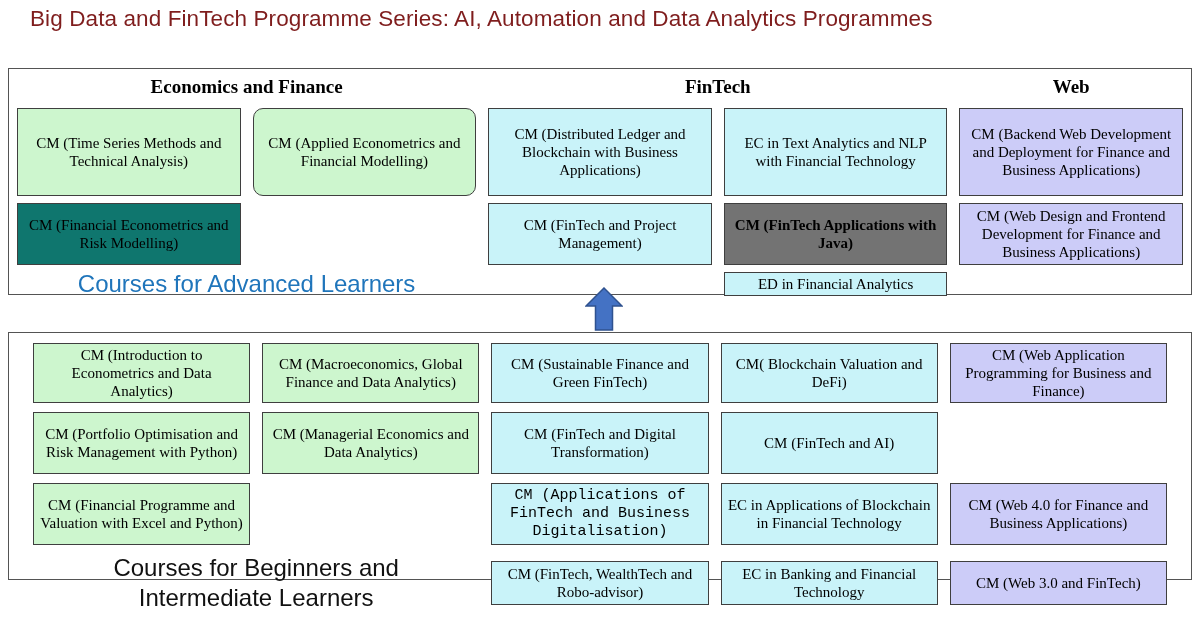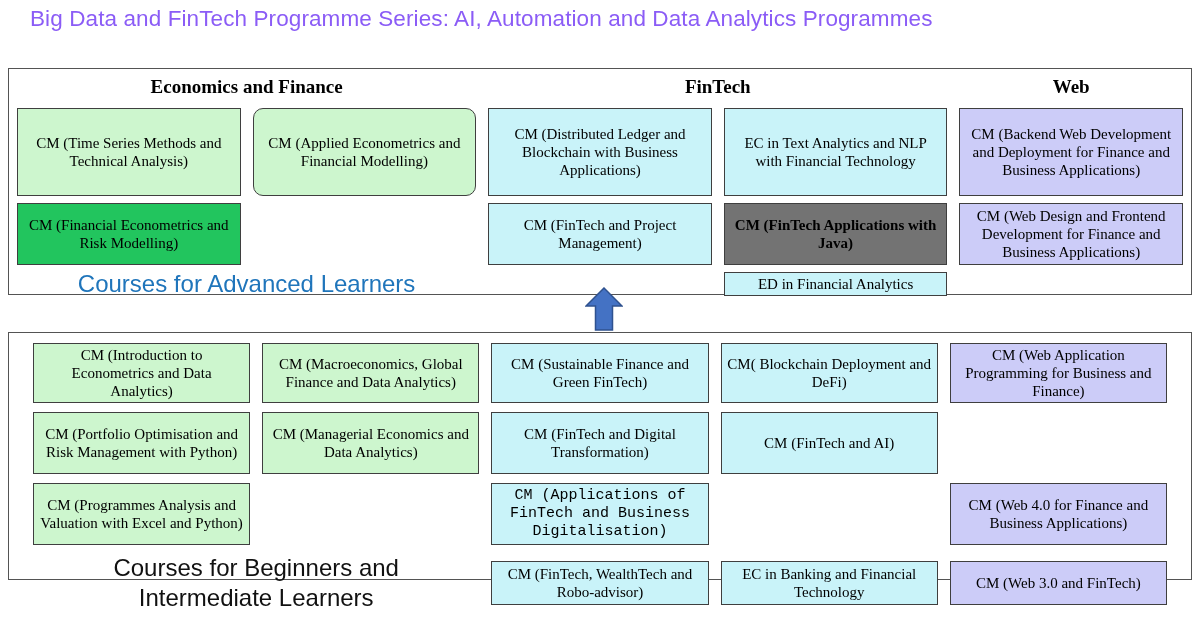--- a/index.html
+++ b/index.html
@@ -2,21 +2,21 @@
 <html><head>
 <meta charset="utf-8">
 <style>
   html, body { margin: 0; padding: 0; background: #ffffff; }
   body {
     width: 1200px; height: 620px; position: relative; overflow: hidden;
     font-family: "Liberation Sans", sans-serif;
   }
   .page-title {
     position: absolute; left: 30px; top: 6px;
-    font-size: 22.5px; color: #8b5cf6; letter-spacing: 0.1px;
+    font-size: 22.5px; color: #7f1d1d; letter-spacing: 0.1px;
     white-space: nowrap;
   }
   .panel {
     position: absolute; left: 8px; width: 1184px;
     border: 1.5px solid #545454; box-sizing: border-box; background: #ffffff;
   }
   .panel-top    { top: 68px;  height: 227px; padding: 4px 8px; }
   .panel-bottom { top: 332px; height: 248px; padding: 10px 24px; }
   .grid { display: grid; grid-template-columns: repeat(5, 1fr); column-gap: 12px; height: 100%; }
   .grid-top    { grid-template-rows: 28px 88px 62px 24px; row-gap: 7px; }
@@ -62,49 +62,50 @@
     <div class="col-header hdr-econ">Economics and Finance</div>
     <div class="col-header hdr-fin">FinTech</div>
     <div class="col-header hdr-web">Web</div>
 
     <div class="box c1 tr2" style="background: rgb(205, 246, 206);">CM (Time Series Methods and Technical Analysis)</div>
     <div class="box c2 tr2" style="background: rgb(205, 246, 206); border-radius: 10px;">CM (Applied Econometrics and Financial Modelling)</div>
     <div class="box c3 tr2" style="background: rgb(201, 243, 249);">CM (Distributed Ledger and Blockchain with Business Applications)</div>
     <div class="box c4 tr2" style="background: rgb(201, 243, 249);">EC in Text Analytics and NLP with Financial Technology</div>
     <div class="box c5 tr2" style="background: rgb(204, 204, 248);">CM (Backend Web Development and Deployment for Finance and Business Applications)</div>
 
-    <div class="box c1 tr3" style="background: #22c55e;">CM (Financial Econometrics and Risk Modelling)</div>
+    <div class="box c1 tr3" style="background: #0f766e;">CM (Financial Econometrics and Risk Modelling)</div>
     <div class="box c3 tr3" style="background: rgb(201, 243, 249);">CM (FinTech and Project Management)</div>
     <div class="box c4 tr3" style="background: #737373; font-weight: bold;">CM (FinTech Applications with Java)</div>
     <div class="box c5 tr3" style="background: rgb(204, 204, 248);">CM (Web Design and Frontend Development for Finance and Business Applications)</div>
 
     <div class="advanced-label">Courses for Advanced Learners</div>
     <div class="box c4 tr4" style="background: rgb(201, 243, 249);">ED in Financial Analytics</div>
   </div>
 </div>
 
 <svg class="up-arrow" viewBox="0 0 38 44">
   <polygon points="19,1 37,19 27.5,19 27.5,43 10.5,43 10.5,19 1,19" fill="#4472c4" stroke="#2f528f" stroke-width="1.5"></polygon>
 </svg>
 
 <div class="panel panel-bottom">
   <div class="grid grid-bottom">
     <div class="box c1 r1" style="background: rgb(205, 246, 206);">CM (Introduction to Econometrics and Data Analytics)</div>
     <div class="box c2 r1" style="background: rgb(205, 246, 206);">CM (Macroeconomics, Global Finance and Data Analytics)</div>
     <div class="box c3 r1" style="background: rgb(201, 243, 249);">CM (Sustainable Finance and Green FinTech)</div>
-    <div class="box c4 r1" style="background: rgb(201, 243, 249);">CM( Blockchain Deployment and DeFi)</div>
+    <div class="box c4 r1" style="background: rgb(201, 243, 249);">CM( Blockchain Valuation and DeFi)</div>
     <div class="box c5 r1" style="background: rgb(204, 204, 248);">CM (Web Application Programming for Business and Finance)</div>
 
     <div class="box c1 r2" style="background: rgb(205, 246, 206);">CM (Portfolio Optimisation and Risk Management with Python)</div>
     <div class="box c2 r2" style="background: rgb(205, 246, 206);">CM (Managerial Economics and Data Analytics)</div>
     <div class="box c3 r2" style="background: rgb(201, 243, 249);">CM (FinTech and Digital Transformation)</div>
     <div class="box c4 r2" style="background: rgb(201, 243, 249);">CM (FinTech and AI)</div>
 
-    <div class="box c1 r3" style="background: rgb(205, 246, 206);">CM (Programmes Analysis and Valuation with Excel and Python)</div>
+    <div class="box c1 r3" style="background: rgb(205, 246, 206);">CM (Financial Programme and Valuation with Excel and Python)</div>
     <div class="box c3 r3" style="background: rgb(201, 243, 249); font-family: Liberation Mono, monospace;">CM (Applications of FinTech and Business Digitalisation)</div>
+    <div class="box c4 r3" style="background: rgb(201, 243, 249);">EC in Applications of Blockchain in Financial Technology</div>
     <div class="box c5 r3" style="background: rgb(204, 204, 248);">CM (Web 4.0 for Finance and Business Applications)</div>
 
     <div class="beginner-label">
       <span>Courses for Beginners and Intermediate Learners</span>
     </div>
     <div class="box short c3 r4" style="background: rgb(201, 243, 249);">CM (FinTech, WealthTech and Robo-advisor)</div>
     <div class="box short c4 r4" style="background: rgb(201, 243, 249);">EC in Banking and Financial Technology</div>
     <div class="box short c5 r4" style="background: rgb(204, 204, 248);">CM (Web 3.0 and FinTech)</div>
   </div>
 </div>

